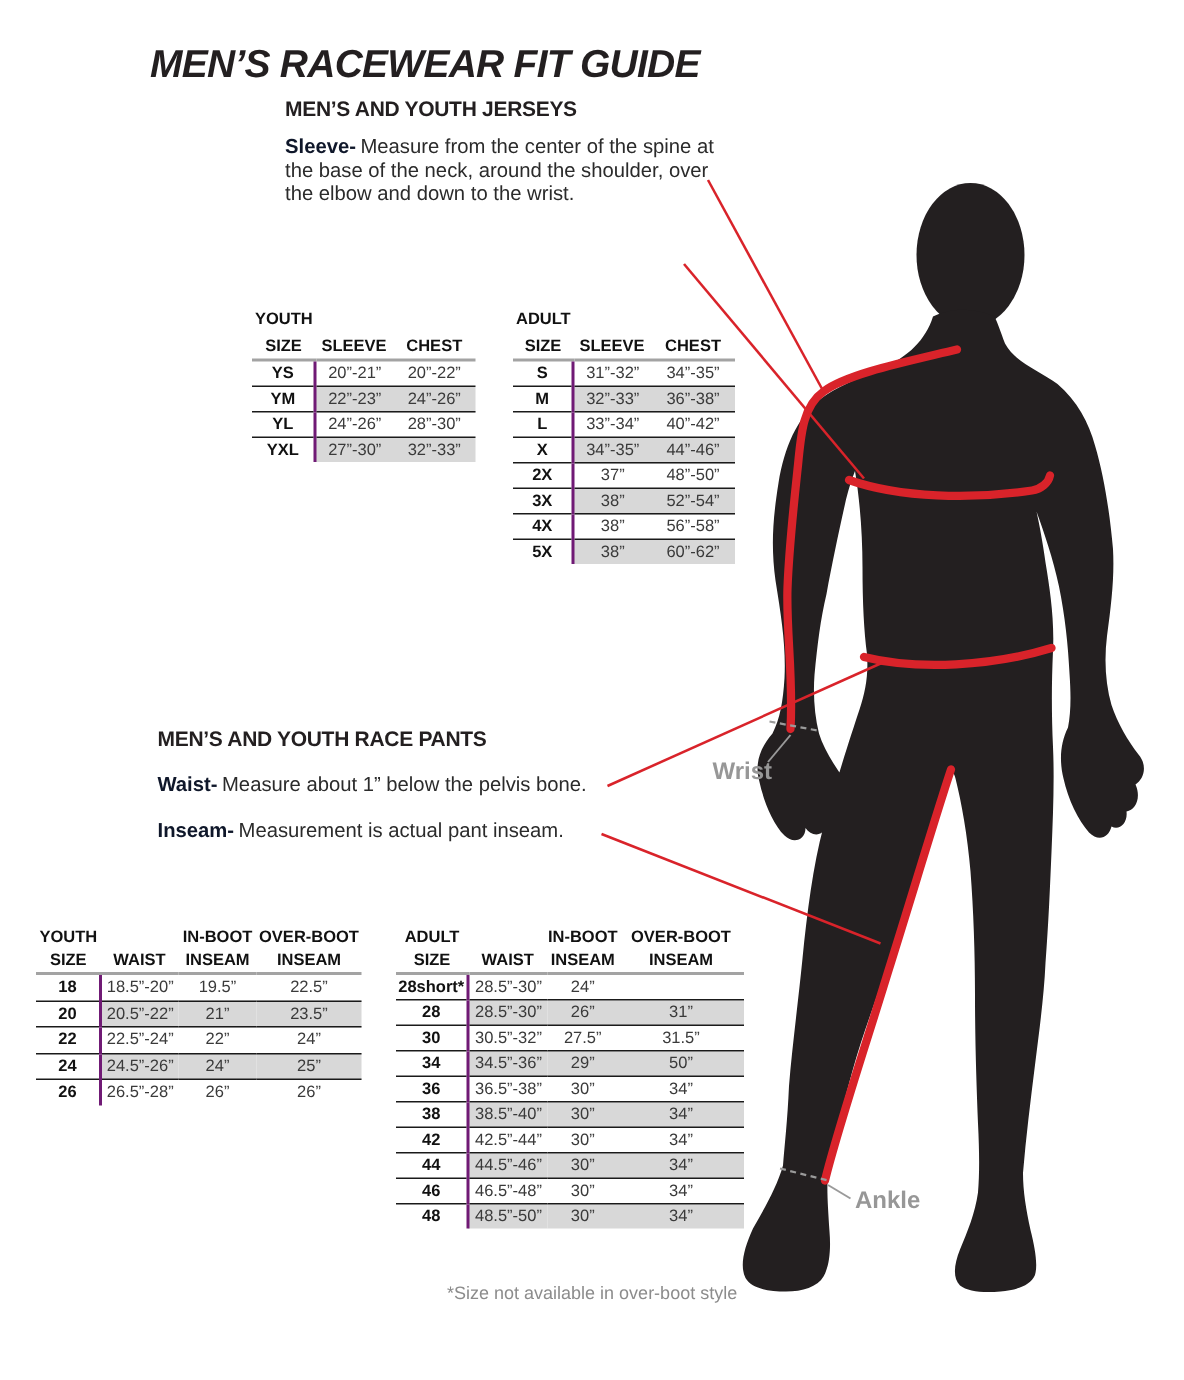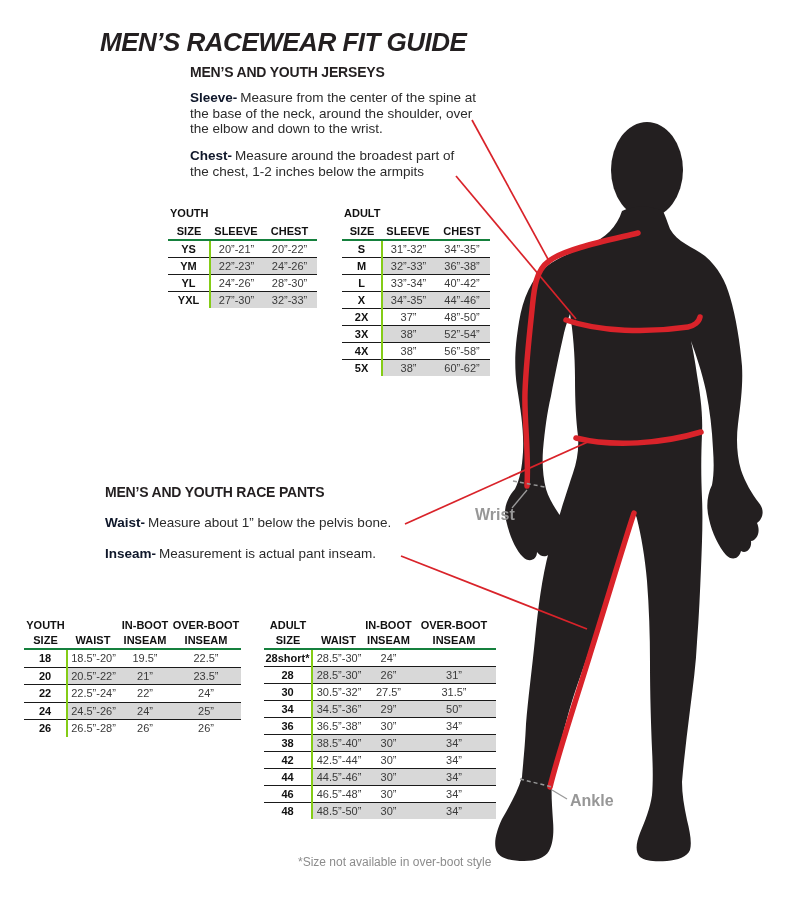--- a/index.html
+++ b/index.html
@@ -10,27 +10,27 @@
   .main-title{font-size:26px;font-weight:bold;font-style:italic;letter-spacing:-0.5px;color:#231F20;white-space:nowrap;}
   .section-heading{font-size:14px;font-weight:bold;color:#231F20;white-space:nowrap;letter-spacing:-0.2px;}
   
   .desc{font-size:13.5px;line-height:15.5px;color:#2b2b2b;margin:0;}
   .desc .red-label{color:#0f172a;font-weight:bold;margin-right:3px;}
   .nowrap{white-space:nowrap;}
   
   .group-label{font-size:11px;font-weight:bold;color:#111;}
   table{border-collapse:collapse;font-size:11px;color:#3a3a3a;table-layout:fixed;}
   th{font-weight:bold;color:#111;padding:0;text-align:center;}
-  thead th{border-bottom:2px solid #15803d;height:16px;}
+  thead th{border-bottom:2px solid #a3a3a3;height:16px;}
   .pants thead tr:first-child th{border-bottom:none;height:15px;}
   tbody td{text-align:center;height:16px;padding:0 1px;}
   .pants-youth tbody td{height:16.5px;}
   .pants-adult tbody td{height:16px;}
   tbody tr:not(:first-child) td{border-top:1px solid #1a1a1a;}
-  tbody td:first-child{font-weight:bold;color:#111;border-right:2px solid #84cc16;}
+  tbody td:first-child{font-weight:bold;color:#111;border-right:2px solid #701a75;}
   tbody tr:nth-child(even) td:not(:first-child){background:#D8D8D8;}
   
   .gray-label{font-size:16px;color:#979797;font-weight:bold;}
   .footnote{font-size:12px;color:#8c8c8c;white-space:nowrap;margin-left:29px;}
   svg.figure{position:absolute;left:0;top:0;pointer-events:none;}
 </style>
 </head>
 <body>
 
 <div class="page">
@@ -94,23 +94,20 @@
     <path d="M 552 790 L 567 799" stroke="#9a9a9a" stroke-width="1.3" fill="none"></path>
   </svg>
 
   <div class="abs section-heading" style="left:190px;top:64px;">MEN’S AND YOUTH JERSEYS</div>
 
   <div class="abs main-title" style="left:100px;top:27px;">MEN’S RACEWEAR FIT GUIDE</div>
 
   <p class="abs desc" style="left:190px;top:90px;width:296px;">
     <span class="red-label">Sleeve-</span><span>Measure from the center of the spine at the base of the neck, around the shoulder, over the elbow and down to the wrist.</span>
   </p>
-  <p class="abs desc" style="left:190px;top:148px;width:282px;">
-    <span class="red-label">Chest-</span><span>Measure around the broadest part of the chest, 1-2 inches below the armpits</span>
-  </p>
 
   <div class="abs group-label" style="left:170px;top:207px;">YOUTH</div>
   <table class="abs" style="left:168px;top:223px;width:149px;">
     <colgroup>
         <col style="width:42px">
         <col style="width:52px">
         <col style="width:55px">
       </colgroup>
     <thead>
       <tr>

